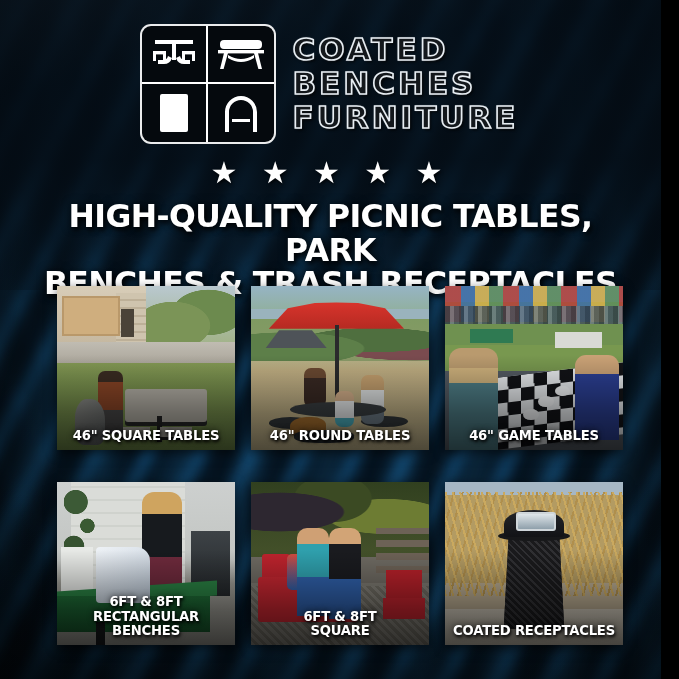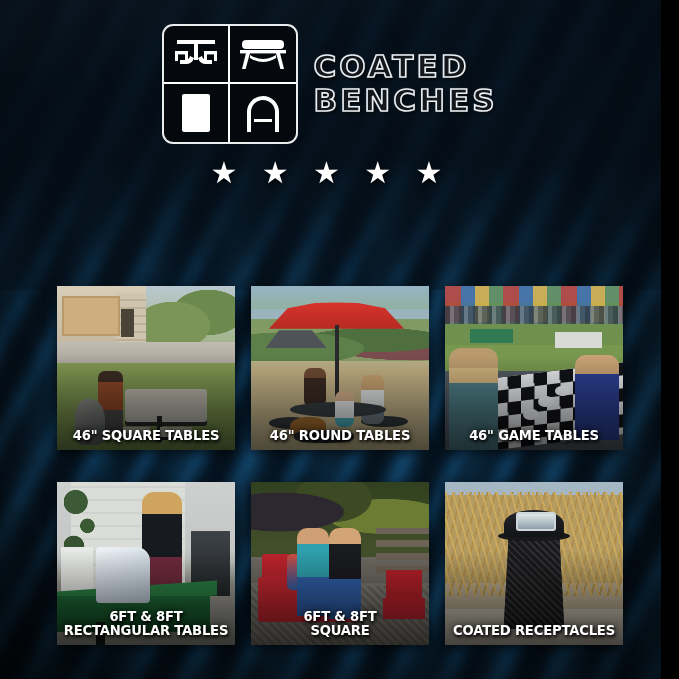--- a/index.html
+++ b/index.html
@@ -327,25 +327,30 @@
           <svg width="44" height="42" viewBox="0 0 44 42" aria-hidden="true">
             <path d="M6 40 V20 a16 16 0 0 1 32 0 V40 h-4 V20 a12 12 0 0 0 -24 0 V40 z" fill="#fff"></path>
             <rect x="13" y="27" width="18" height="3" fill="#fff"></rect>
           </svg>
         </div>
       </div>
 
       <div class="logo-text">
         <div class="logo-line">COATED</div>
         <div class="logo-line">BENCHES</div>
+        <div class="logo-line">FURNITURE</div>
       </div>
     </div>
 
     <div class="stars">★ ★ ★ ★ ★</div>
 
+    <div class="headline">
+      <span>HIGH-QUALITY PICNIC TABLES, PARK</span>
+      <span class="l2">BENCHES &amp; TRASH RECEPTACLES</span>
+    </div>
 
     <div class="grid">
 
       <div class="tile">
         <div class="tile-photo sc p1">
           <div class="house"></div>
             <div class="stone"></div>
             <div class="garage"></div>
             <div class="win"></div>
           <div class="trees"></div>
@@ -412,21 +417,21 @@
           <div class="woman4"></div>
           <div class="cooler"></div>
           <div class="gtop"></div>
             <div class="gtable"></div>
             <div class="gleg"></div>
           <div class="bag"></div>
         </div>
         <div class="tile-shade"></div>
         <div class="tile-cap">
           <span>6FT &amp; 8FT</span>
-          <span class="cap2">RECTANGULAR TABLES</span>
+          <span class="cap2">RECTANGULAR BENCHES</span>
         </div>
       </div>
 
       <div class="tile">
         <div class="tile-photo sc p5">
           <div class="shrub"></div>
             <div class="fence"></div>
             <div class="gravel"></div>
           <div class="bench2b"></div>
             <div class="bench2"></div>

